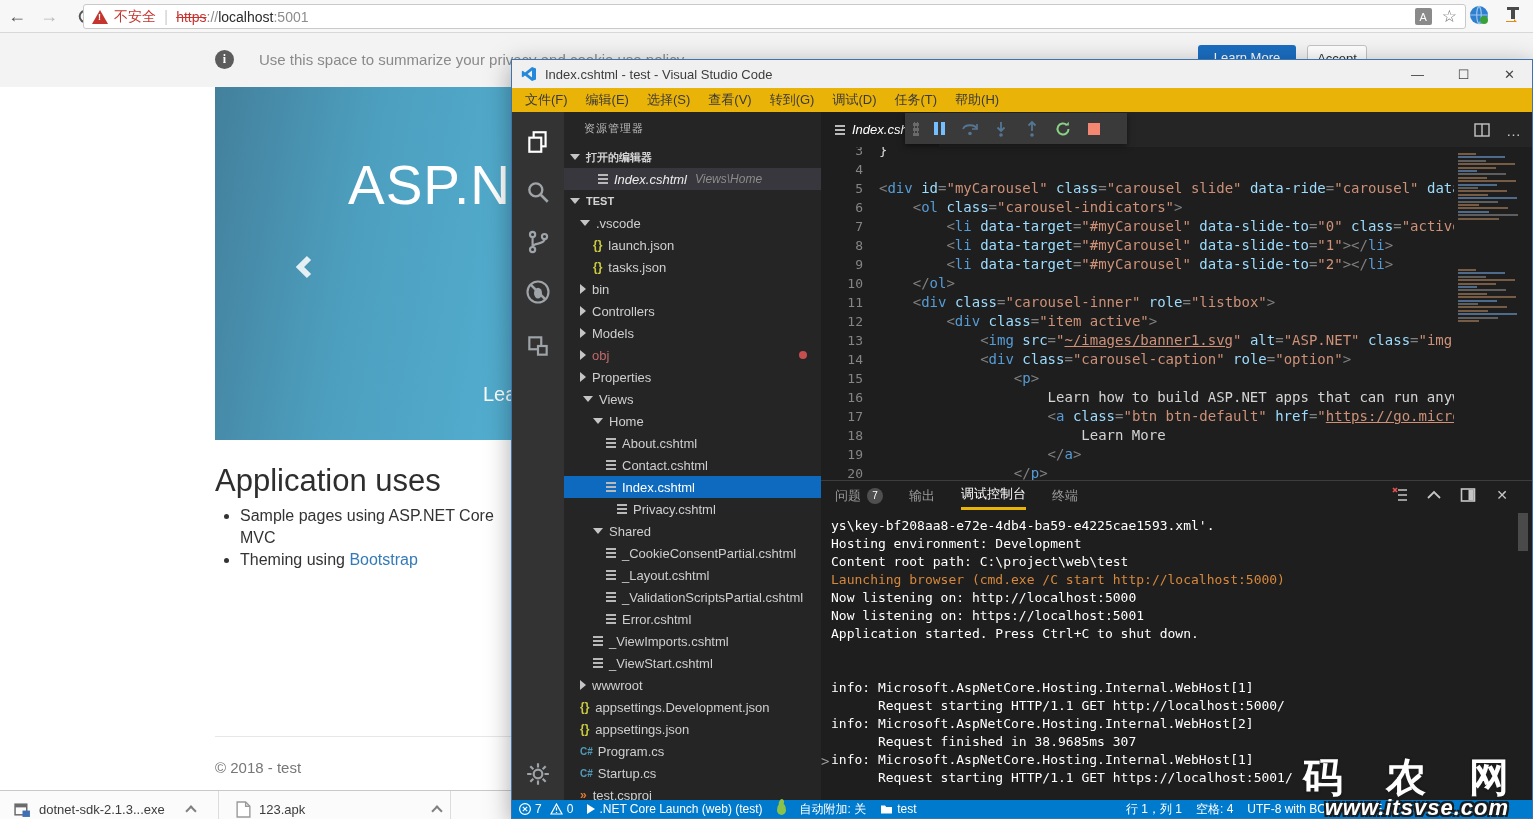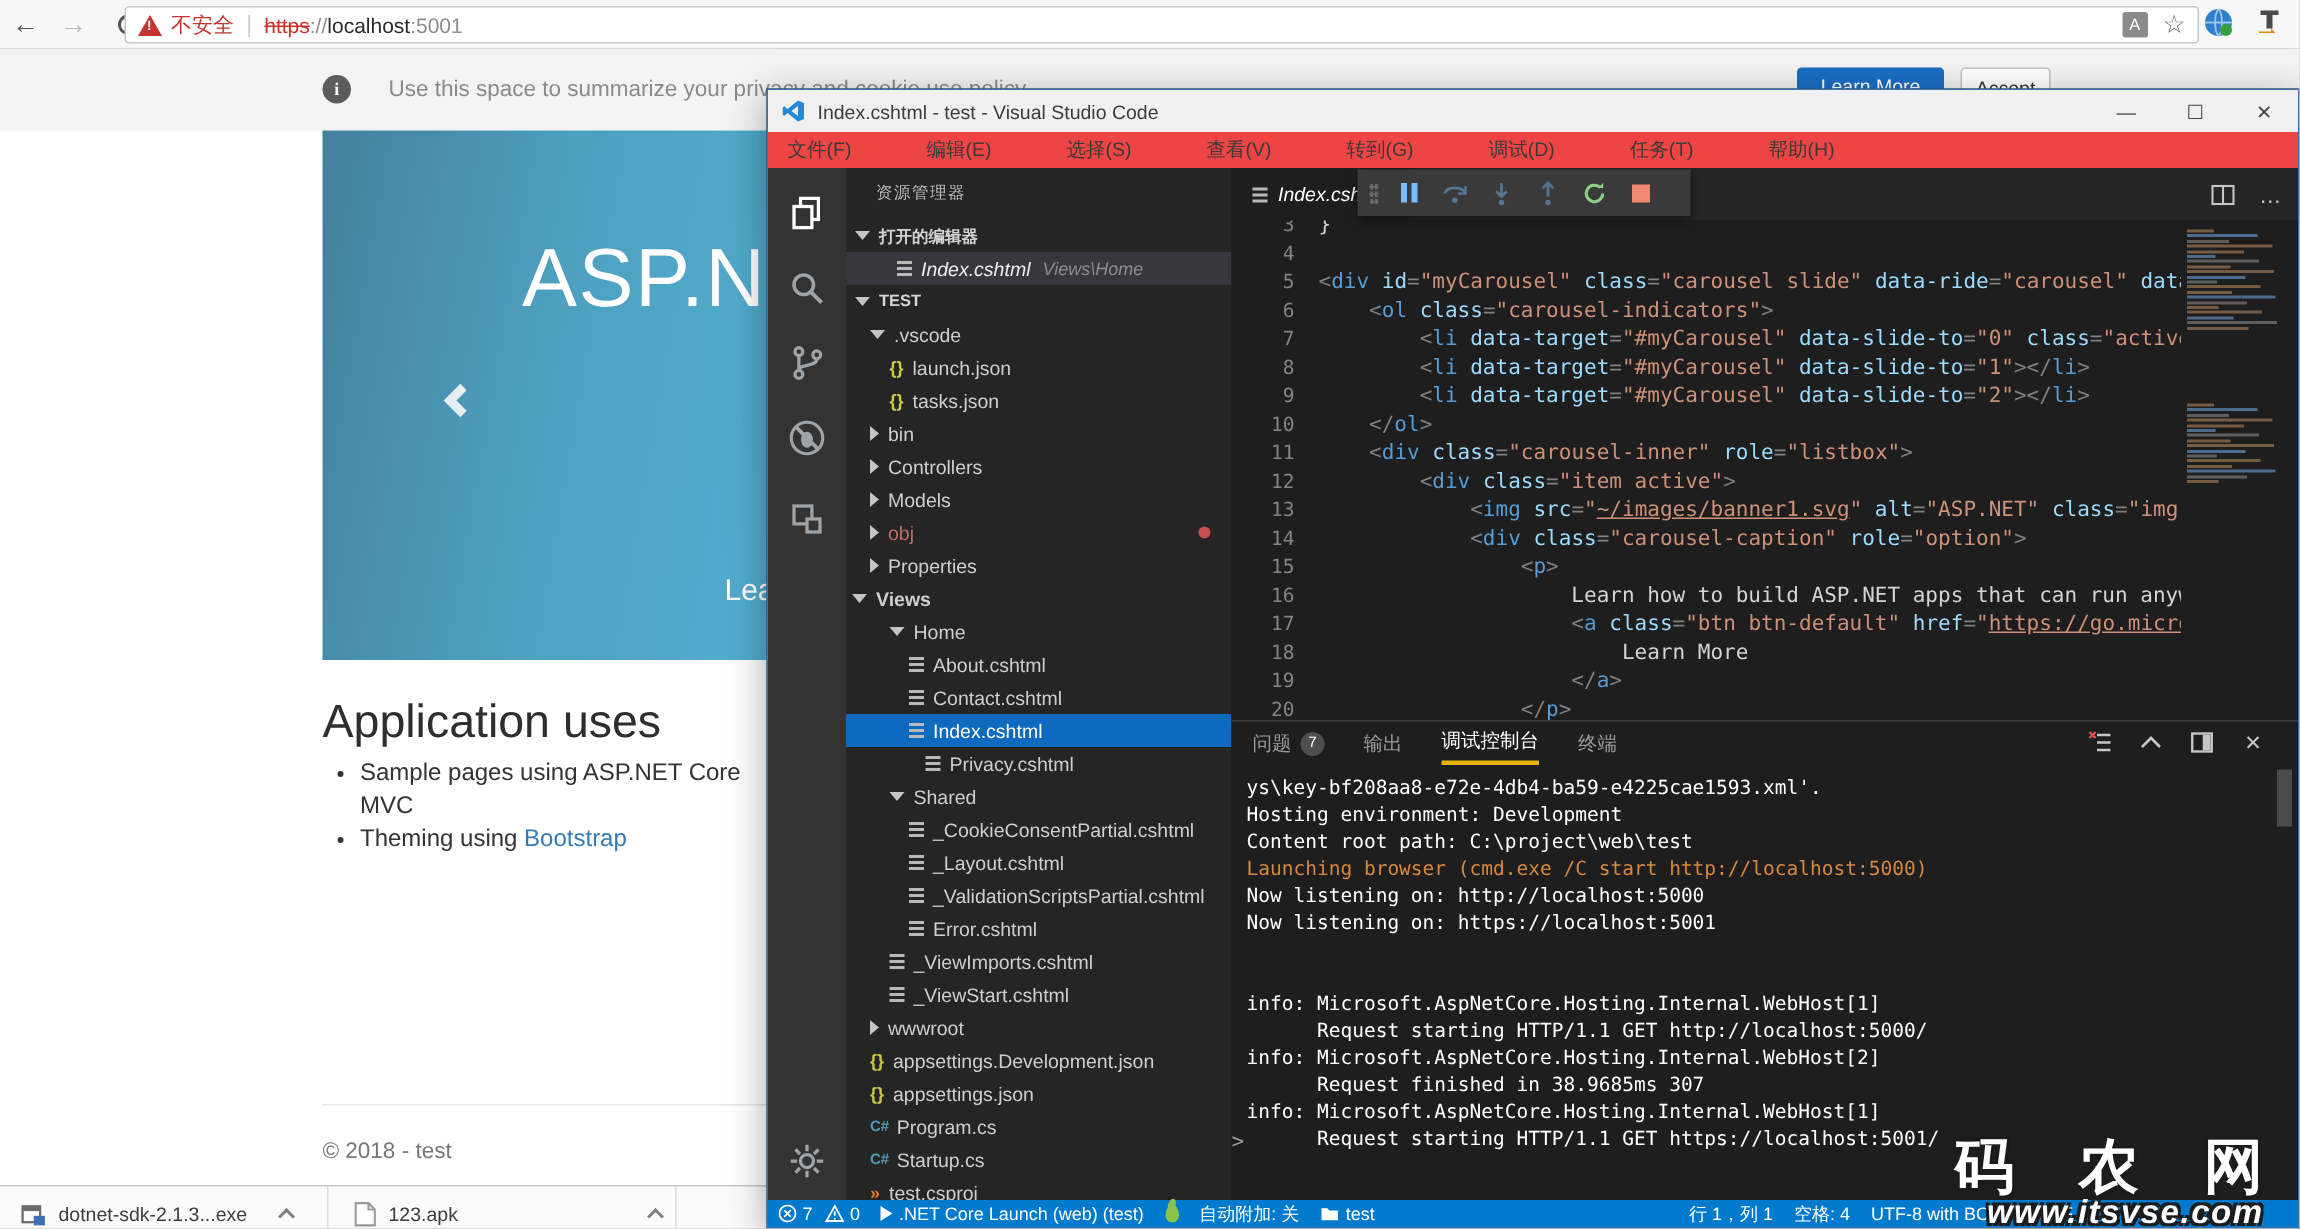--- a/index.html
+++ b/index.html
@@ -65,22 +65,22 @@
   .dl-sep { position:absolute; top:0; width:1px; height:29px; background:#dcdcdc; }
 
   
   .vscode { position:absolute; left:511px; top:59px; width:1022px; height:760px; z-index:10;
     border:1px solid #3e74ad; box-shadow:0 6px 24px rgba(0,0,0,.35); background:#1e1e1e; }
   .titlebar { position:absolute; left:0; top:0; width:100%; height:28px; background:#f0f0f0;
     display:flex; align-items:center; padding-left:9px; gap:8px; }
   .title-text { font-size:13px; color:#3c3c3c; }
   .wctrl { position:absolute; top:0; height:28px; width:45px; display:flex; align-items:center;
     justify-content:center; color:#444; font-size:13px; cursor:pointer; }
-  .menubar { position:absolute; left:0; top:28px; width:100%; height:24px; background:#ef4444;
-    display:flex; align-items:center; padding-left:4px;gap:32px; }
+  .menubar { position:absolute; left:0; top:28px; width:100%; height:24px; background:#eab308;
+    display:flex; align-items:center; padding-left:4px; }
   .mi { font-size:13px; color:#3a3a3a; padding:0 9px; line-height:24px; cursor:pointer; }
   .vbody { position:absolute; left:0; top:52px; width:100%; height:690px; background:#1e1e1e; overflow:hidden; }
 
   .activitybar { position:absolute; left:0; top:0; width:52px; height:100%; background:#333333; }
   .act-ic { position:absolute; left:0; width:52px; height:44px; display:flex; align-items:center;
     justify-content:center; color:#9fa4a8; cursor:pointer; }
   .act-ic.on { color:#ffffff; }
 
   .sidebar { position:absolute; left:52px; top:0; width:257px; height:100%; background:#252526; overflow:hidden; }
   .sb-title { position:absolute; left:20px; top:9px; font-size:11px; color:#bbbbbb; letter-spacing:1px; }
@@ -364,21 +364,21 @@
             </div>
             <div class="trow red" style="padding-left: 16px;">
               <span class="tri col" style="margin-right: 6px;"></span>
               <span>obj</span>
               <span class="mod-dot"></span>
             </div>
             <div class="trow" style="padding-left: 16px;">
               <span class="tri col" style="margin-right: 6px;"></span>
               <span>Properties</span>
             </div>
-            <div class="trow" style="padding-left: 4px; font-weight: bold;">
+            <div class="trow" style="padding-left: 19px;">
               <span class="tri exp" style="margin-right: 6px;"></span>
               <span>Views</span>
             </div>
             <div class="trow" style="padding-left: 29px;">
               <span class="tri exp" style="margin-right: 6px;"></span>
               <span>Home</span>
             </div>
             <div class="trow" style="padding-left: 42px;">
               <span class="fic-lines" style="margin-right: 6px;"></span>
               <span>About.cshtml</span>
@@ -602,20 +602,21 @@
             </span>
             <span class="picon" style="font-size:14px;text-align:center">✕</span>
           </div>
           <div class="console" style="padding-top: 4px;">
               <div class="cline">ys\key-bf208aa8-e72e-4db4-ba59-e4225cae1593.xml'.</div>
               <div class="cline">Hosting environment: Development</div>
               <div class="cline">Content root path: C:\project\web\test</div>
               <div class="cline hl" style="color: rgb(215, 136, 60);">Launching browser (cmd.exe /C start http://localhost:5000)</div>
               <div class="cline">Now listening on: http://localhost:5000</div>
               <div class="cline">Now listening on: https://localhost:5001</div>
+              <div class="cline">Application started. Press Ctrl+C to shut down.</div>
               <div class="cline"></div>
               <div class="cline"></div>
               <div class="cline">info: Microsoft.AspNetCore.Hosting.Internal.WebHost[1]</div>
               <div class="cline">      Request starting HTTP/1.1 GET http://localhost:5000/</div>
               <div class="cline">info: Microsoft.AspNetCore.Hosting.Internal.WebHost[2]</div>
               <div class="cline">      Request finished in 38.9685ms 307</div>
               <div class="cline">info: Microsoft.AspNetCore.Hosting.Internal.WebHost[1]</div>
               <div class="cline">      Request starting HTTP/1.1 GET https://localhost:5001/</div>
             </div>
           <div class="cprompt">&gt;</div>

